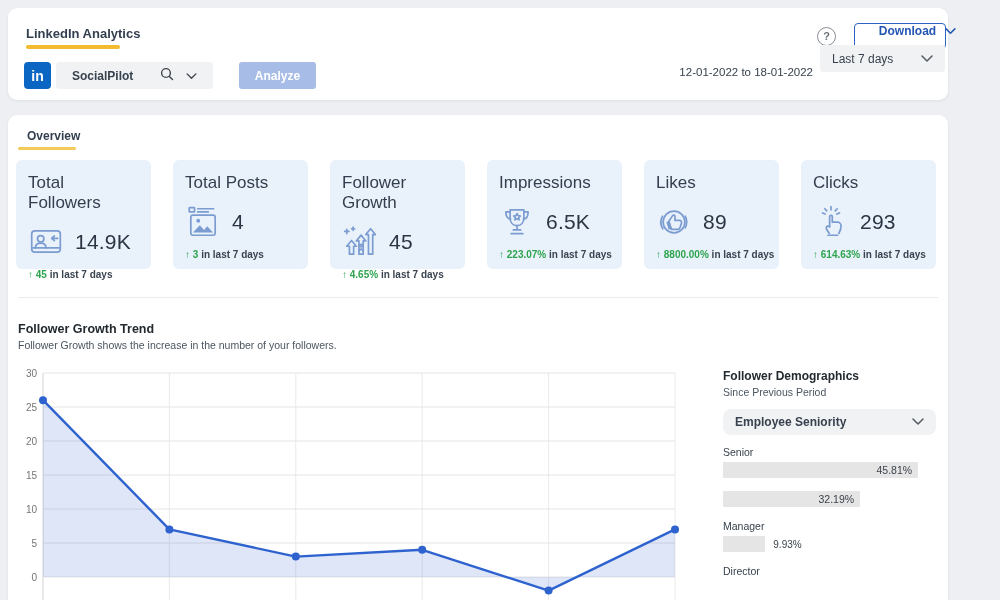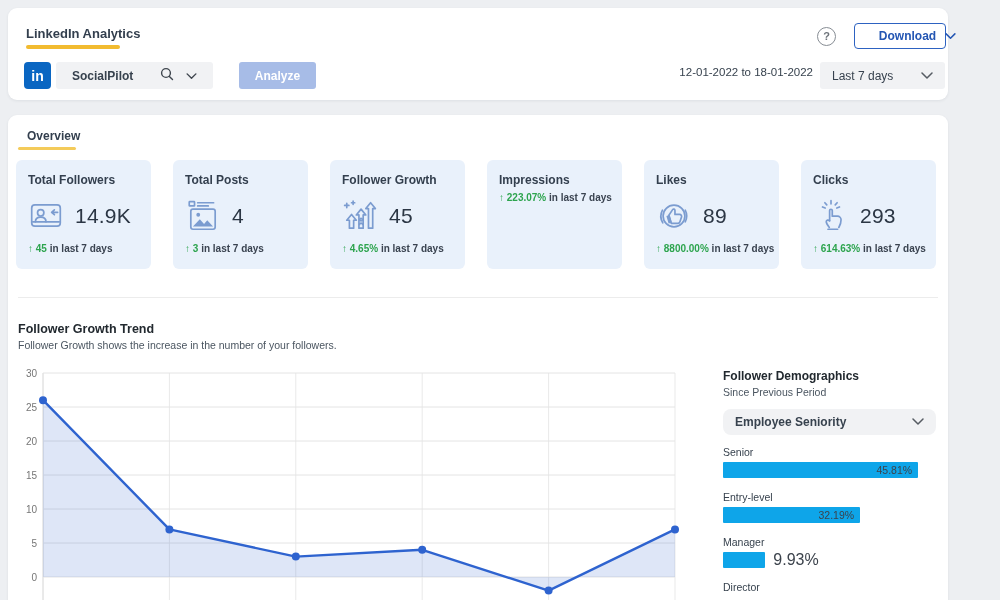--- a/index.html
+++ b/index.html
@@ -13,42 +13,42 @@
   .card { position:absolute; background:#fff; border-radius:9px; box-shadow:0 1px 3px rgba(40,50,70,.08); }
   .header-card { left:8px; top:8px; width:940px; height:92px; }
   .main-card   { left:8px; top:115px; width:940px; height:520px; }
 
   
   .h-title { position:absolute; left:18px; top:18px; font-size:13px; font-weight:700; color:#333f4e; }
   .h-underline { position:absolute; left:18px; top:37px; width:94px; height:4px; background:#f2bb30; border-radius:2px; }
   .help-btn { position:absolute; left:809px; top:19px; width:19px; height:19px; border:1.5px solid #878d94; border-radius:50%;
               color:#6d737a; font-size:11px; font-weight:700; text-align:center; line-height:16px; cursor:pointer; }
   .download-btn { position:absolute; left:846px; top:15px; width:92px; height:26px; border:1.5px solid #2d62c1; border-radius:4px;
-              background:#fff; color:#2456b3; font-weight:700; font-size:12px; display:flex; align-items:center; justify-content:center; gap:9px; cursor:pointer;padding-left:35px; }
+              background:#fff; color:#2456b3; font-weight:700; font-size:12px; display:flex; align-items:flex-start; justify-content:center; gap:9px; cursor:pointer;padding-left:35px; }
   .li-badge { position:absolute; left:16px; top:54px; width:27px; height:27px; background:#0a66c2; border-radius:4px;
               color:#fff; font-weight:700; font-size:14px; display:flex; align-items:center; justify-content:center; }
   .account-select { position:absolute; left:48px; top:54px; width:157px; height:27px; background:#f1f2f4; border-radius:3px;
               display:flex; align-items:center; font-size:12px; font-weight:700; color:#37424e; padding:0 16px; cursor:pointer; }
   .account-select .grow { flex:1; }
   .analyze-btn { position:absolute; left:231px; top:54px; width:77px; height:27px; background:#a7bce7; border:none; border-radius:3px;
               color:#fff; font-weight:700; font-size:12px; display:flex; align-items:center; justify-content:center; cursor:pointer;text-align:center; }
   .date-range { position:absolute; right:135px; top:58px; font-size:11.5px; font-weight:400; color:#37424e; }
-  .period-select { position:absolute; left:812px; top:54px; width:125px; height:27px; background:#f1f2f4; border-radius:3px;
+  .period-select { position:absolute; left:812px; top:37px; width:125px; height:27px; background:#f1f2f4; border-radius:3px;
               display:flex; align-items:center; font-size:12px; color:#37424e; padding:0 12px; cursor:pointer; }
   .period-select .grow { flex:1; }
   .chev { display:inline-block; }
 
   
   .tab-overview { position:absolute; left:19px; top:14px; font-size:12px; font-weight:700; color:#333f4e; cursor:pointer; }
   .tab-underline { position:absolute; left:10px; top:32px; width:58px; height:3px; background:#f4cb5a; border-radius:2px; }
 
   
   .cards-row { position:absolute; left:8px; top:45px; display:flex; gap:22px; }
   .stat-card { width:135px; height:109px; background:#e9f1fb; border-radius:6px; padding:13px 12px 0 12px; }
-  .sc-title { font-size:12px; font-weight:700; color:#333f4e; }
+  .sc-title { font-size:17px; font-weight:400; color:#333f4e; }
   .sc-mid { display:flex; align-items:center; gap:11px; margin-top:7px; height:44px; }
   .sc-icon svg { display:block; }
   .sc-value { font-size:21px; font-weight:500; color:#2b3644; letter-spacing:.2px; }
   .sc-delta { margin-top:5px; font-size:10px; font-weight:700; color:#3a4350; white-space:nowrap; }
   .delta-green { color:#2da44e; }
 
   .divider { position:absolute; left:10px; width:920px; top:182px; height:1px; background:#ececec; }
 
   
   .trend-title { position:absolute; left:10px; top:207px; font-size:12.5px; font-weight:700; color:#22292f; }
@@ -58,23 +58,23 @@
   
   .demo-title { position:absolute; left:715px; top:254px; font-size:12px; font-weight:700; color:#22292f; }
   .demo-sub { position:absolute; left:715px; top:271px; font-size:10.5px; color:#4a5560; }
   .demo-filter { position:absolute; left:715px; top:294px; width:213px; height:26px; background:#f1f2f4; border-radius:8px;
               display:flex; align-items:center; font-size:12px; font-weight:700; color:#37424e; padding:0 12px; cursor:pointer; }
   .demo-filter .grow { flex:1; }
   .demo-rows { position:absolute; left:715px; top:331px; width:213px; }
   .demo-row { margin-bottom:13px; }
   .demo-label { font-size:10.5px; color:#37424e; margin-bottom:4px; }
   .demo-track { height:16px; position:relative; display:flex; align-items:center; }
-  .demo-bar { height:16px; background:#0ea5e9; border-radius:1px; display:flex; align-items:center; justify-content:flex-end; }
+  .demo-bar { height:16px; background:#e5e5e5; border-radius:1px; display:flex; align-items:center; justify-content:flex-end; }
   .demo-val-in { font-size:10.5px; color:#3c434c; padding-right:6px; }
-  .demo-val-out { font-size:16px; color:#3c434c; padding-left:8px; }
+  .demo-val-out { font-size:10px; color:#3c434c; padding-left:8px; }
 
   .icon-stroke { stroke:#7b9cd0; fill:none; stroke-width:1.6; stroke-linecap:round; stroke-linejoin:round; }
   .icon-fill { fill:#7b9cd0; stroke:none; }
 </style>
 </head>
 <body>
 
 <div class="card header-card">
   <div class="h-title">LinkedIn Analytics</div>
   <div class="h-underline"></div>
@@ -187,20 +187,31 @@
       </div>
       <div class="sc-delta">
         <span class="delta-green">↑</span>
         <span class="delta-green">4.65%</span>
         <span>in last 7 days</span>
       </div>
     </div>
 
     <div class="stat-card">
       <div class="sc-title">Impressions</div>
+      <div class="sc-mid">
+        <span class="sc-icon">
+          <svg width="36" height="36" viewBox="0 0 34 34" class="icon-stroke">
+            <path d="M10.5 5.5h13v7.5c0 4.5-2.7 7.5-6.5 7.5s-6.5-3-6.5-7.5z"></path>
+            <path d="M10.5 7.5h-4c0 4 1.6 6.3 4.3 6.8M23.5 7.5h4c0 4-1.6 6.3-4.3 6.8"></path>
+            <path d="M17 20.5V24M13.5 24.5h7M11.5 28h11"></path>
+            <path d="M17 9l1 2 2.2.3-1.6 1.5.4 2.2-2-1.1-2 1.1.4-2.2-1.6-1.5 2.2-.3z"></path>
+          </svg>
+        </span>
+        <span class="sc-value">6.5K</span>
+      </div>
       <div class="sc-delta">
         <span class="delta-green">↑</span>
         <span class="delta-green">223.07%</span>
         <span>in last 7 days</span>
       </div>
     </div>
 
     <div class="stat-card">
       <div class="sc-title">Likes</div>
       <div class="sc-mid">
@@ -294,21 +305,20 @@
     <div class="demo-row">
       <div class="demo-label">Senior</div>
       <div class="demo-track">
         <div class="demo-bar" style="width: 91.62%;">
             <span class="demo-val-in">45.81%</span>
           </div>
         <span class="demo-val-out"></span>
       </div>
     </div>
     <div class="demo-row">
-      <div class="demo-label">Entry-level</div>
       <div class="demo-track">
         <div class="demo-bar" style="width: 64.38%;">
             <span class="demo-val-in">32.19%</span>
           </div>
         <span class="demo-val-out"></span>
       </div>
     </div>
     <div class="demo-row">
       <div class="demo-label">Manager</div>
       <div class="demo-track">

